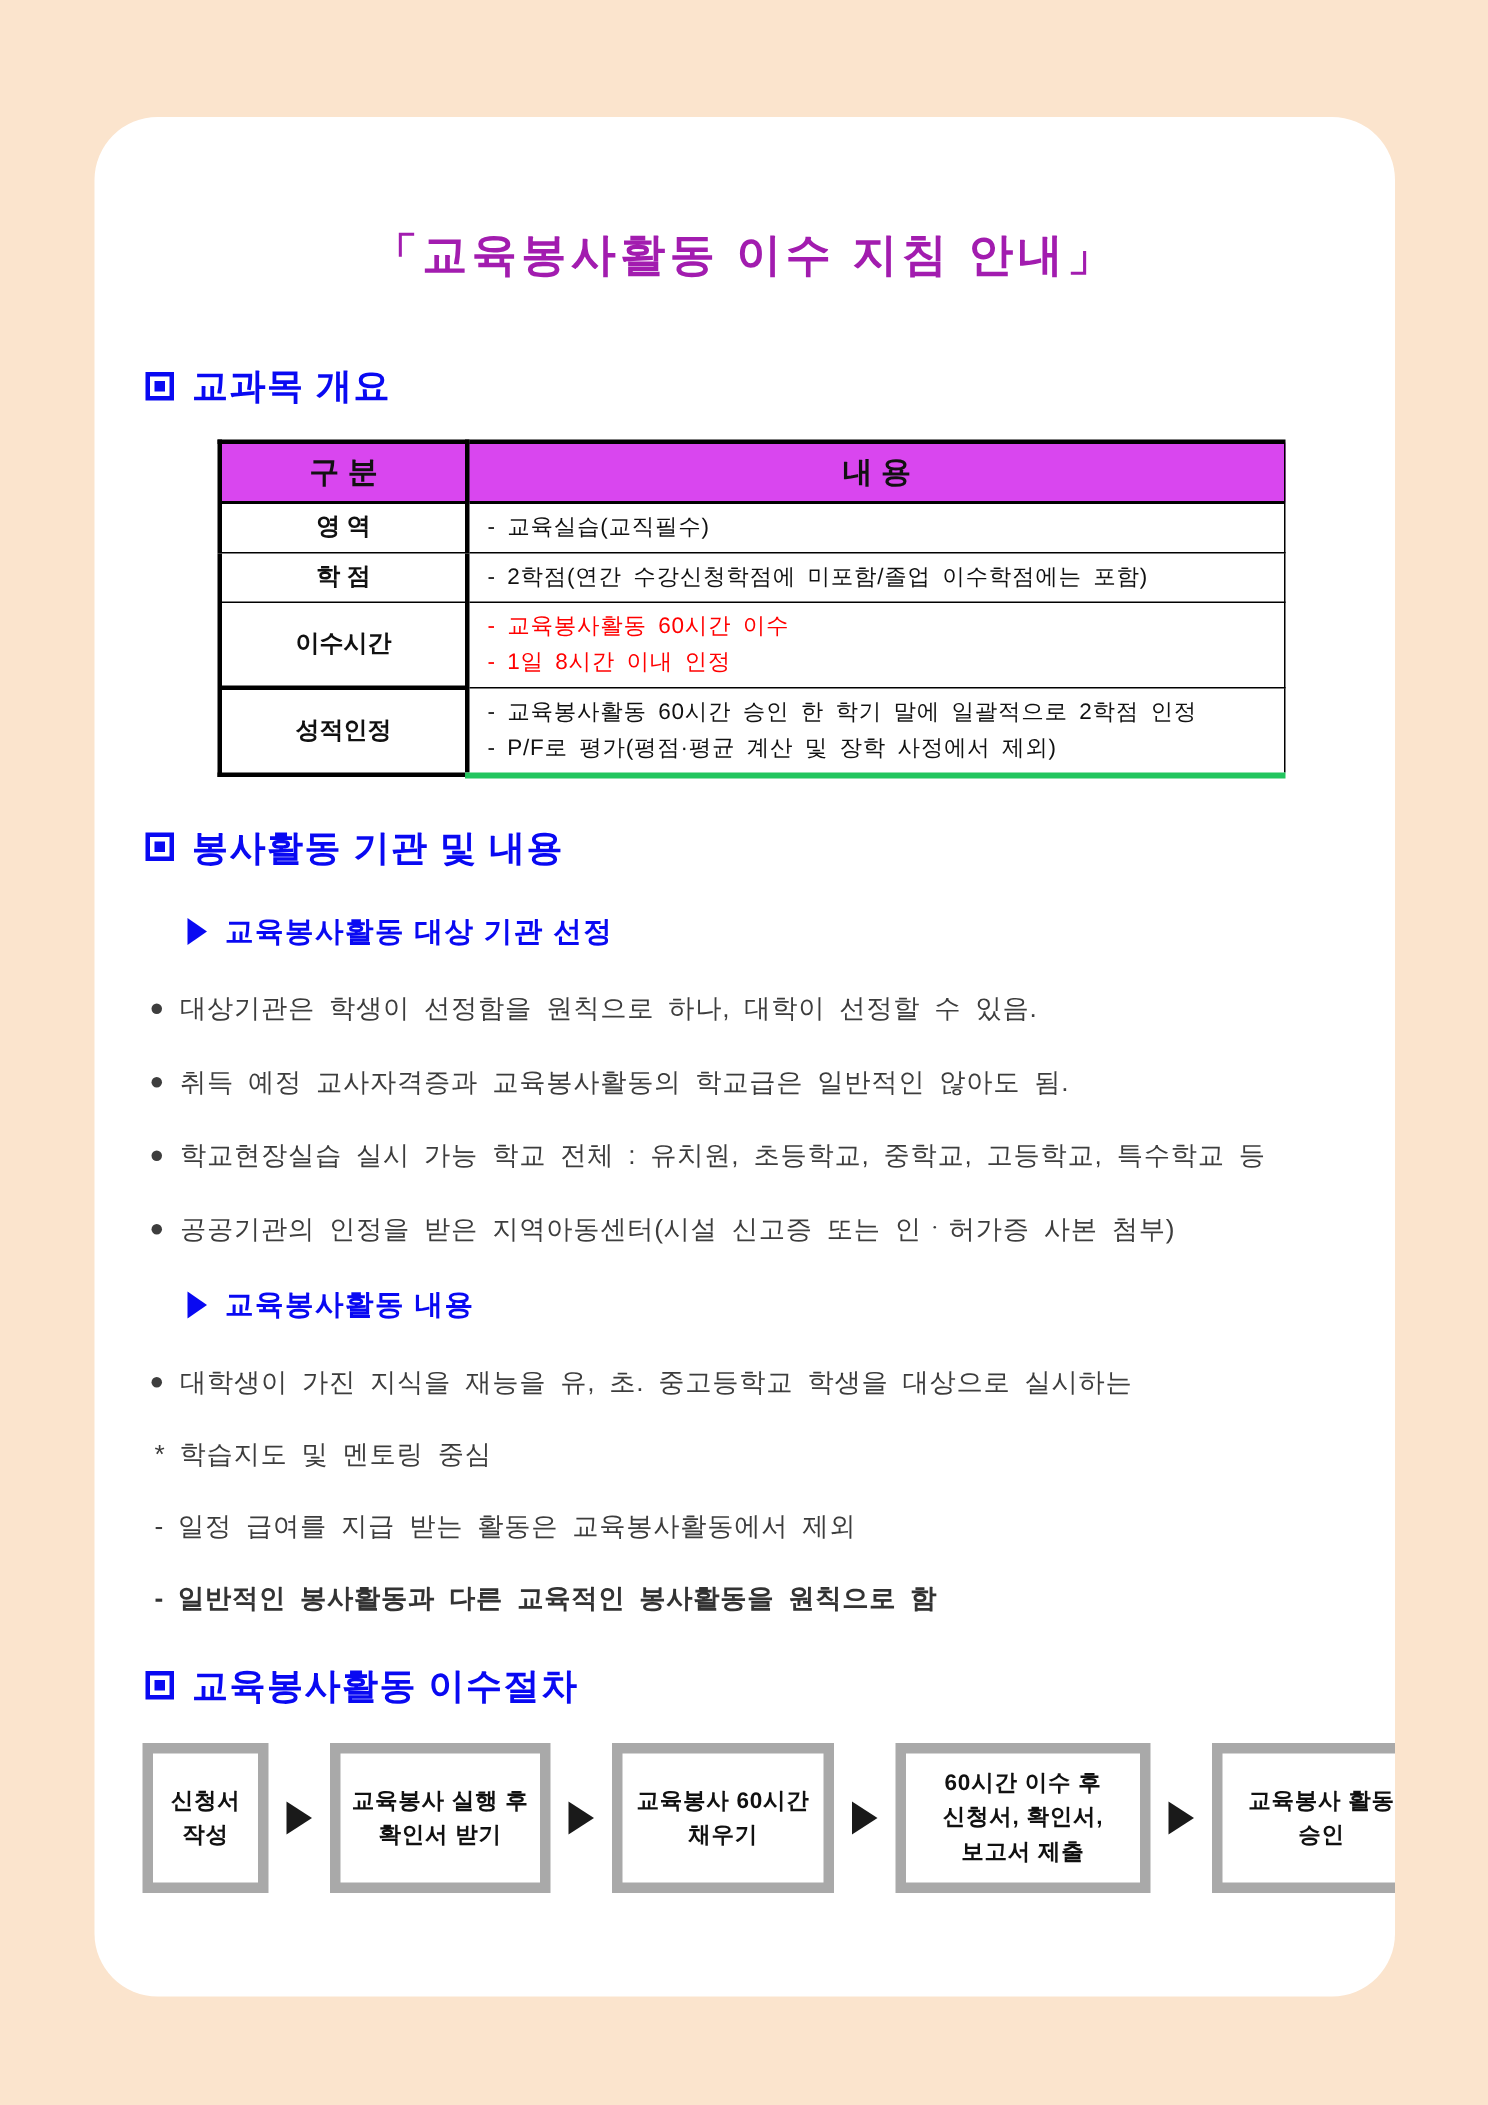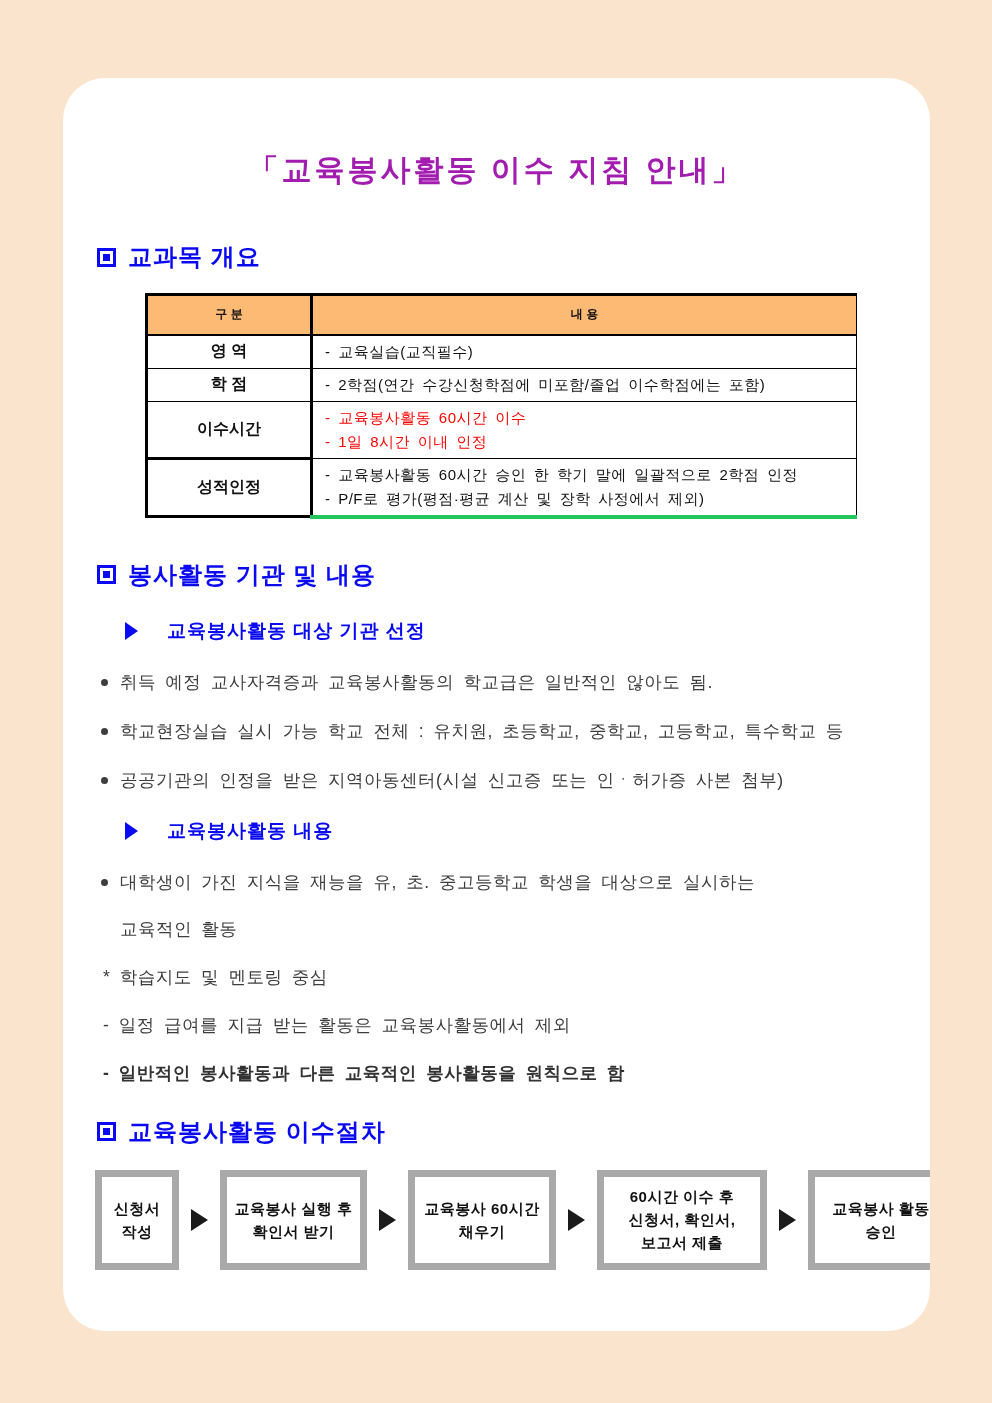--- a/index.html
+++ b/index.html
@@ -54,21 +54,21 @@
   }
   .sq-icon .sq-inner {
     width: 7px;
     height: 7px;
     background: #0909f2;
   }
   
   .sub-head {
     display: flex;
     align-items: center;
-    gap: 29px;
+    gap: 12px;
     color: #0909f2;
     font-size: 19px;
     font-weight: bold;
     margin: 27px 0 0 30px;
     letter-spacing: 1px;
   }
   .tri-blue {
     width: 0;
     height: 0;
     border-left: 13px solid #0909f2;
@@ -84,22 +84,22 @@
     table-layout: fixed;
   }
   table.spec col.c1 { width: 165px; }
   table.spec th, table.spec td {
     border: 1px solid #000;
     padding: 4px 12px;
     box-sizing: border-box;
     color: #111;
   }
   table.spec th {
-    background: #fdba74;
-    font-size: 12px;
+    background: #d946ef;
+    font-size: 20px;
     font-weight: bold;
     text-align: center;
     height: 40px;
     border-top: 3px solid #000;
     border-bottom: 2px solid #000;
   }
   table.spec th.lblcol {
     border-left: 3px solid #000;
     border-right: 3px solid #000;
   }
@@ -246,54 +246,57 @@
     <tr class="r4">
       <td class="lbl">성적인정</td>
       <td class="val">
         <div class="cell-line">- 교육봉사활동 60시간 승인 한 학기 말에 일괄적으로 2학점 인정</div>
         <div class="cell-line">- P/F로 평가(평점·평균 계산 및 장학 사정에서 제외)</div>
       </td>
     </tr>
   </tbody>
     </table>
 
-  <div class="section-head" style="margin-top:40px;">
+  <div class="section-head" style="margin-top:30px;">
     <span class="sq-icon">
         <span class="sq-inner"></span>
       </span>
     <span>봉사활동 기관 및 내용</span>
   </div>
 
   <div class="sub-head">
     <span class="tri-blue"></span>
     <span>교육봉사활동 대상 기관 선정</span>
   </div>
   <div class="bullet">
     <span class="dot-icon"></span>
+    <span>대상기관은 학생이 선정함을 원칙으로 하나, 대학이 선정할 수 있음.</span>
+  </div>
+  <div class="bullet">
+    <span class="dot-icon"></span>
     <span>취득 예정 교사자격증과 교육봉사활동의 학교급은 일반적인 않아도 됨.</span>
   </div>
 
   <div class="bullet">
     <span class="dot-icon"></span>
     <span>학교현장실습 실시 가능 학교 전체 : 유치원, 초등학교, 중학교, 고등학교, 특수학교 등</span>
   </div>
   <div class="bullet">
     <span class="dot-icon"></span>
     <span>공공기관의 인정을 받은 지역아동센터(시설 신고증 또는 인ㆍ허가증 사본 첨부)</span>
   </div>
 
   <div class="sub-head">
     <span class="tri-blue"></span>
     <span>교육봉사활동 내용</span>
   </div>
   <div class="bullet">
     <span class="dot-icon"></span>
     <span>대학생이 가진 지식을 재능을 유, 초. 중고등학교 학생을 대상으로 실시하는</span>
   </div>
-  <div class="cont-line">교육적인 활동</div>
   <div class="note">* 학습지도 및 멘토링 중심</div>
   <div class="note">- 일정 급여를 지급 받는 활동은 교육봉사활동에서 제외</div>
   <div class="note strong">- 일반적인 봉사활동과 다른 교육적인 봉사활동을 원칙으로 함</div>
 
   <div class="section-head" style="margin-top:32px;">
     <span class="sq-icon">
         <span class="sq-inner"></span>
       </span>
     <span>교육봉사활동 이수절차</span>
   </div>

